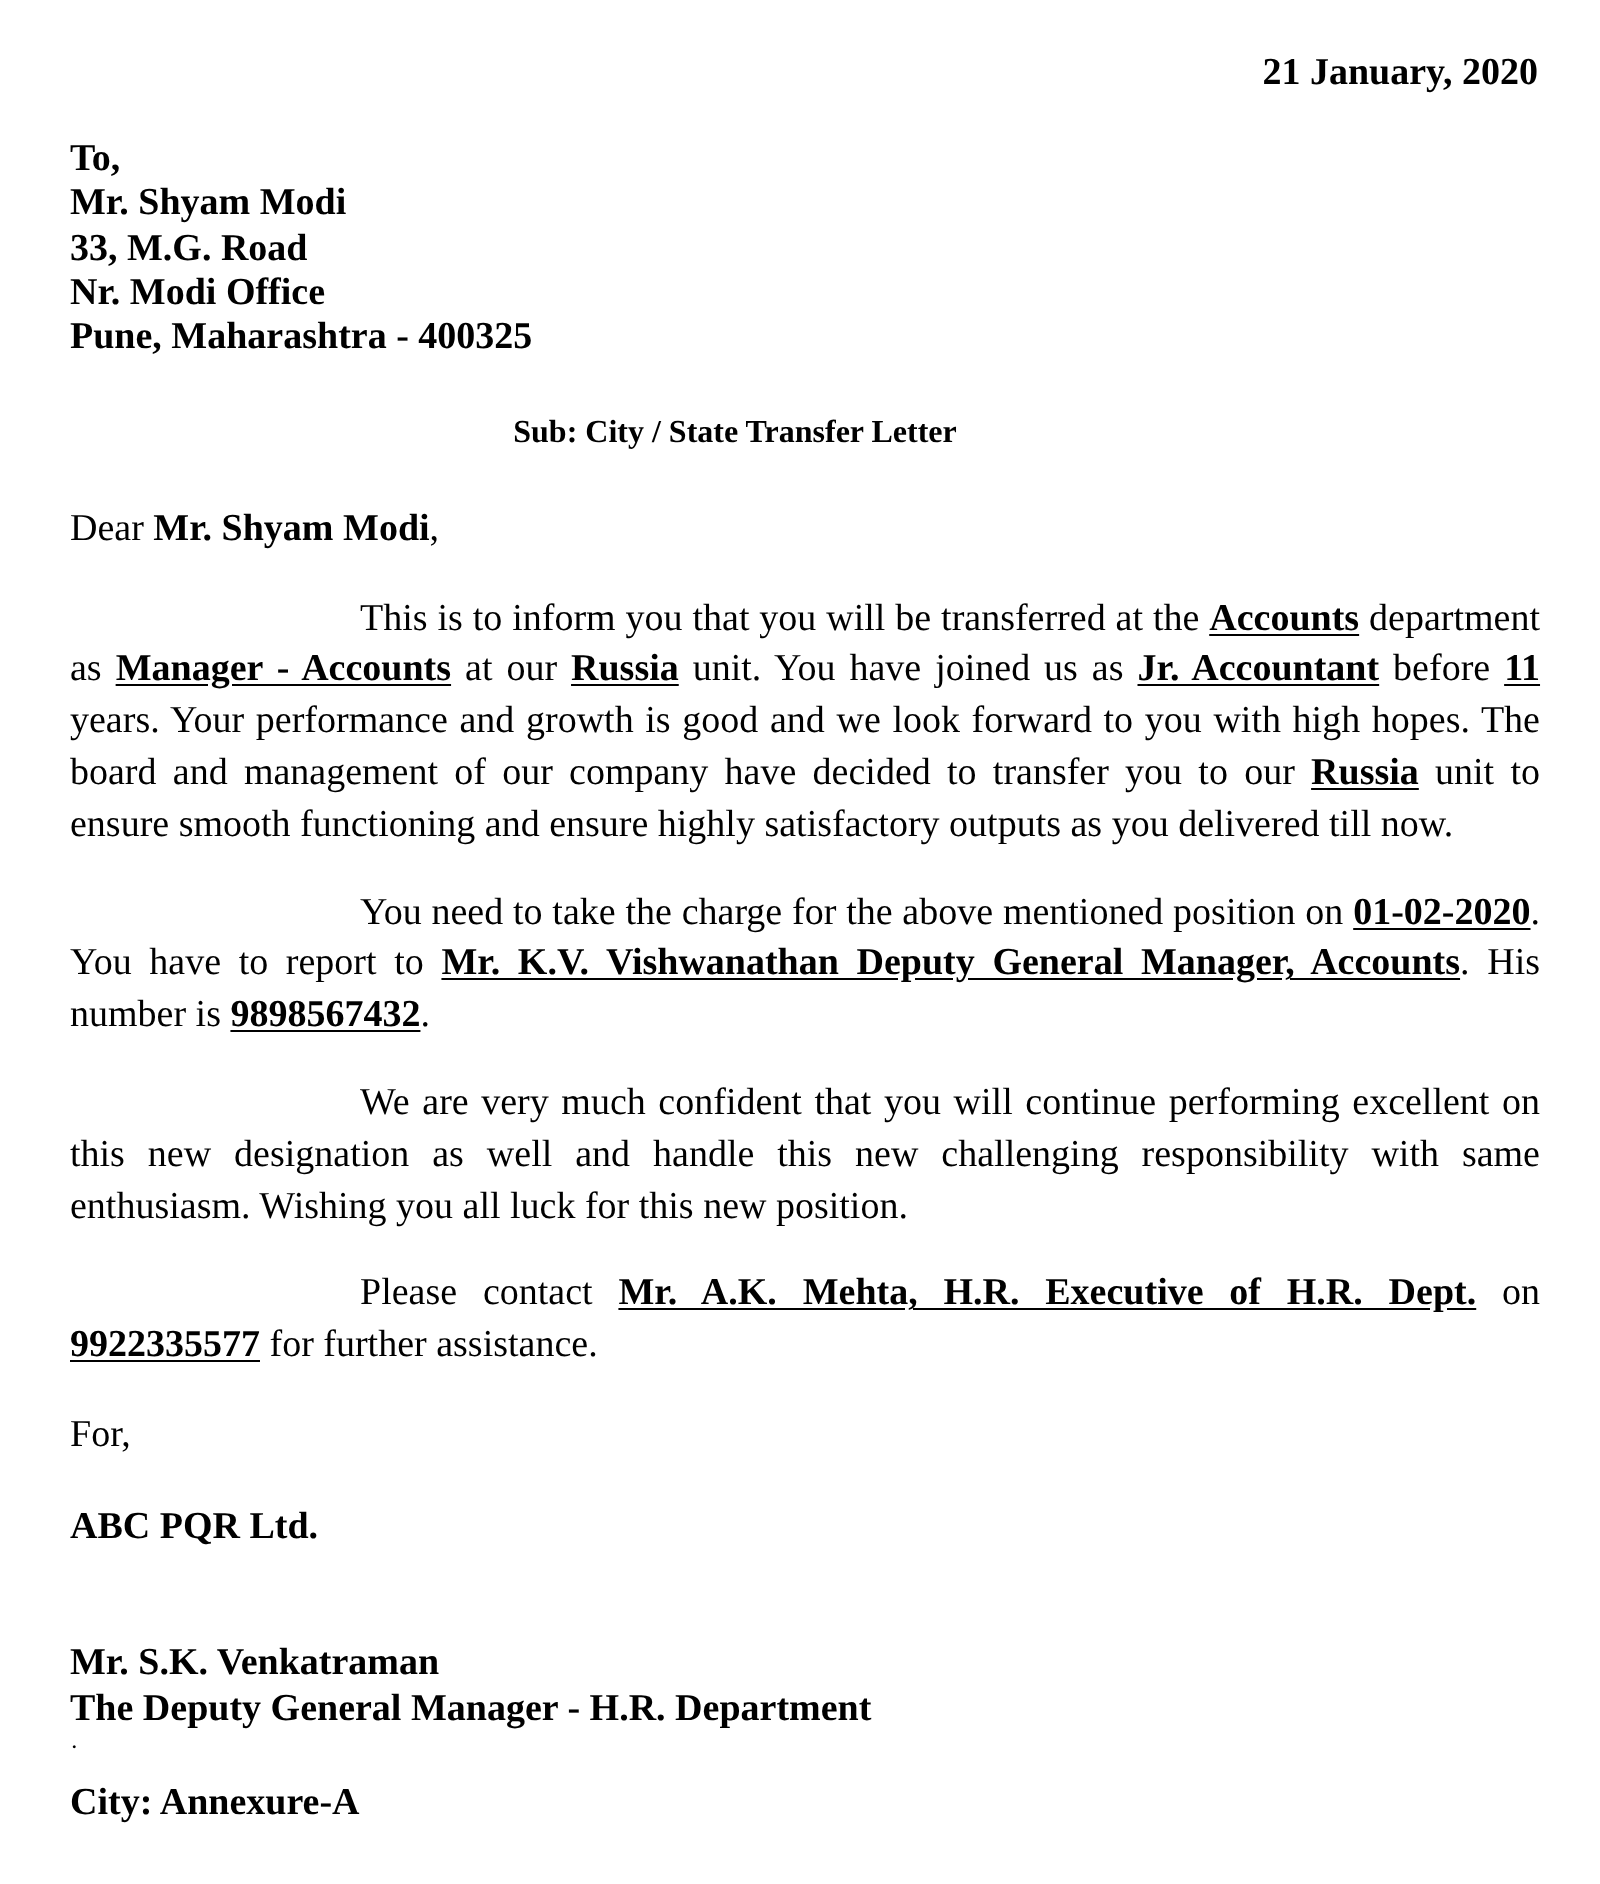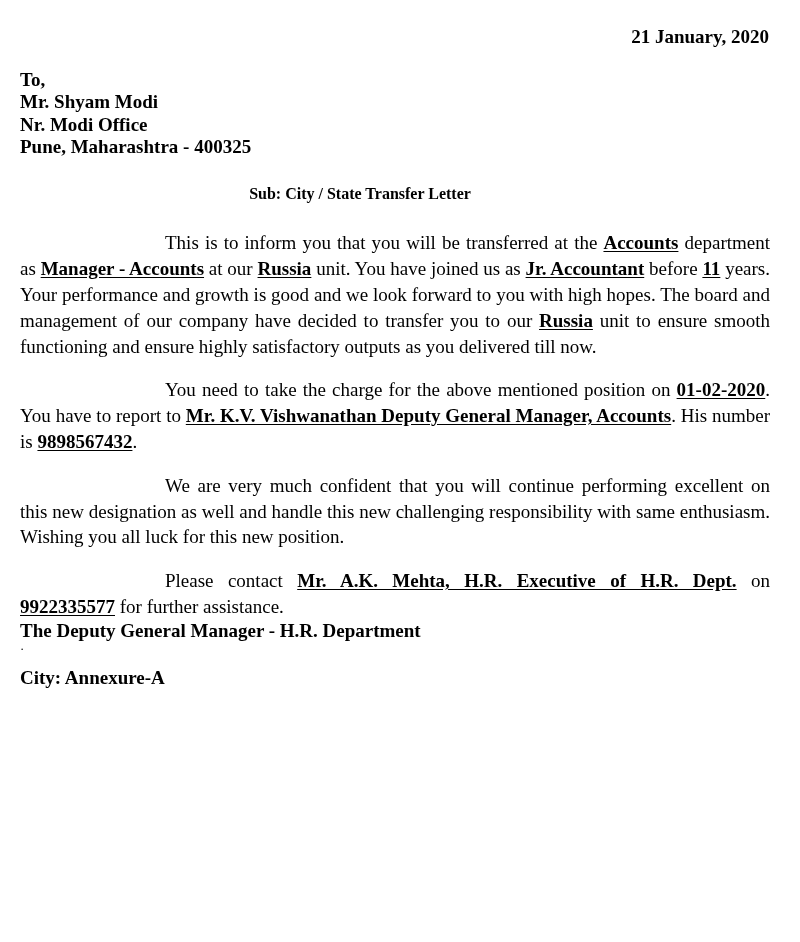--- a/index.html
+++ b/index.html
@@ -12,21 +12,21 @@
     height: 942px;
     font-family: "Liberation Serif", "DejaVu Serif", serif;
     color: #000000;
     -webkit-font-smoothing: antialiased;
   }
   .page {
     position: relative;
     width: 800px;
     height: 942px;
     box-sizing: border-box;
-    padding: 26px 30px 0 20px;
+    padding: 26px 30px 0 35px;
     background: #ffffff;
     overflow: hidden;
   }
   .date-line {
     text-align: right;
     font-weight: bold;
     font-size: 19px;
     line-height: 1.2;
     padding-right: 1px;
     margin-bottom: 20px;
@@ -105,36 +105,43 @@
 </head>
 <body>
 
 <div class="page">
 
   <div class="date-line">21 January, 2020</div>
 
   <div class="address-block">
     <div class="address-line">To,</div>
     <div class="address-line">Mr. Shyam Modi</div>
+    <div class="address-line">33, M.G. Road</div>
     <div class="address-line">Nr. Modi Office</div>
     <div class="address-line">Pune, Maharashtra - 400325</div>
   </div>
 
   <div class="subject">Sub: City / State Transfer Letter</div>
 
+  <div class="salutation"><span>Dear </span><span class="nm">Mr. Shyam Modi</span><span>,</span></div>
 
   <p class="para indent"><span>This is to inform you that you will be transferred at the </span><span class="em">Accounts</span><span> department as </span><span class="em">Manager - Accounts</span><span> at our </span><span class="em">Russia</span><span> unit. You have joined us as </span><span class="em">Jr. Accountant</span><span> before </span><span class="em">11</span><span> years. Your performance and growth is good and we look forward to you with high hopes. The board and management of our company have decided to transfer you to our </span><span class="em">Russia</span><span> unit to ensure smooth functioning and ensure highly satisfactory outputs as you delivered till now.</span></p>
 
   <p class="para indent"><span>You need to take the charge for the above mentioned position on </span><span class="em">01-02-2020</span><span>. You have to report to </span><span class="em">Mr. K.V. Vishwanathan Deputy General Manager, Accounts</span><span>. His number is </span><span class="em">9898567432</span><span>.</span></p>
 
   <p class="para indent"><span>We are very much confident that you will continue performing excellent on this new designation as well and handle this new challenging responsibility with same enthusiasm. Wishing you all luck for this new position.</span></p>
 
   <p class="para indent"><span>Please contact </span><span class="em">Mr. A.K. Mehta, H.R. Executive of H.R. Dept.</span><span> on </span><span class="em">9922335577</span><span> for further assistance.</span></p>
 
+  <div class="closing">
+    <div class="closing-for">For,</div>
+    <div class="company">ABC PQR Ltd.</div>
+  </div>
 
   <div class="signatory">
+    <div>Mr. S.K. Venkatraman</div>
     <div>The Deputy General Manager - H.R. Department</div>
     <span class="stray-mark">.</span>
   </div>
 
   <div class="encl">City: Annexure-A</div>
 
 </div>
 
 </body></html>

